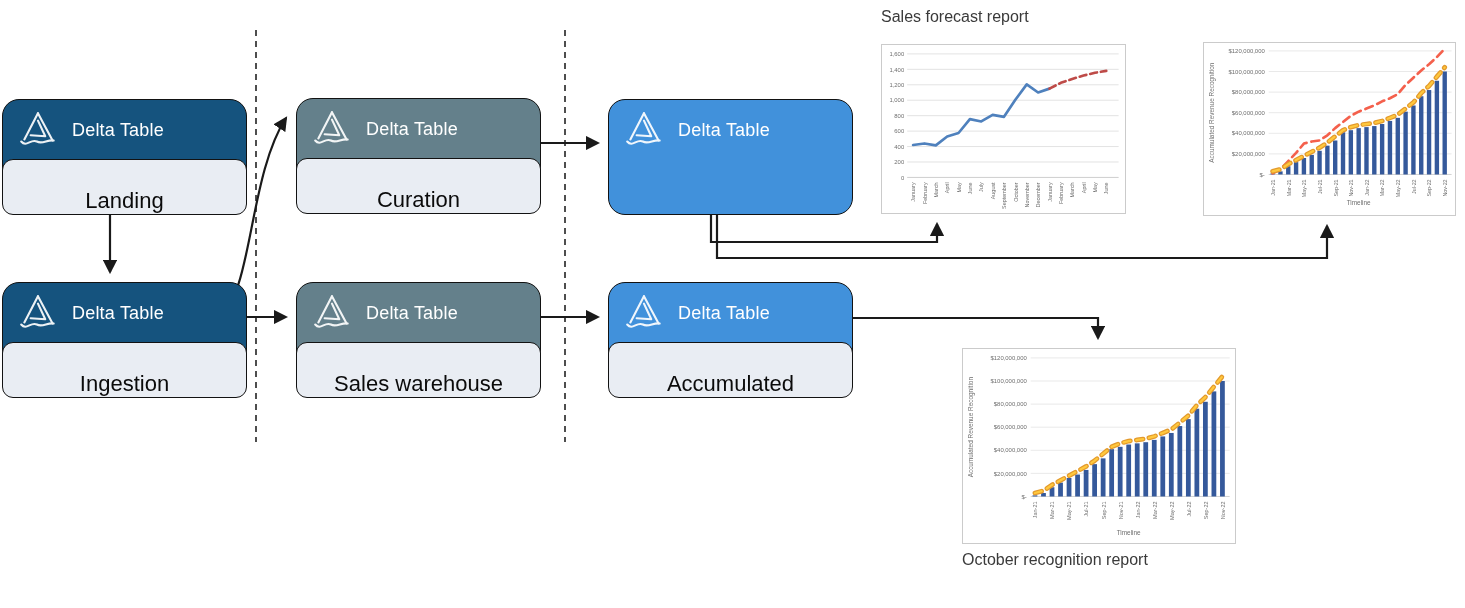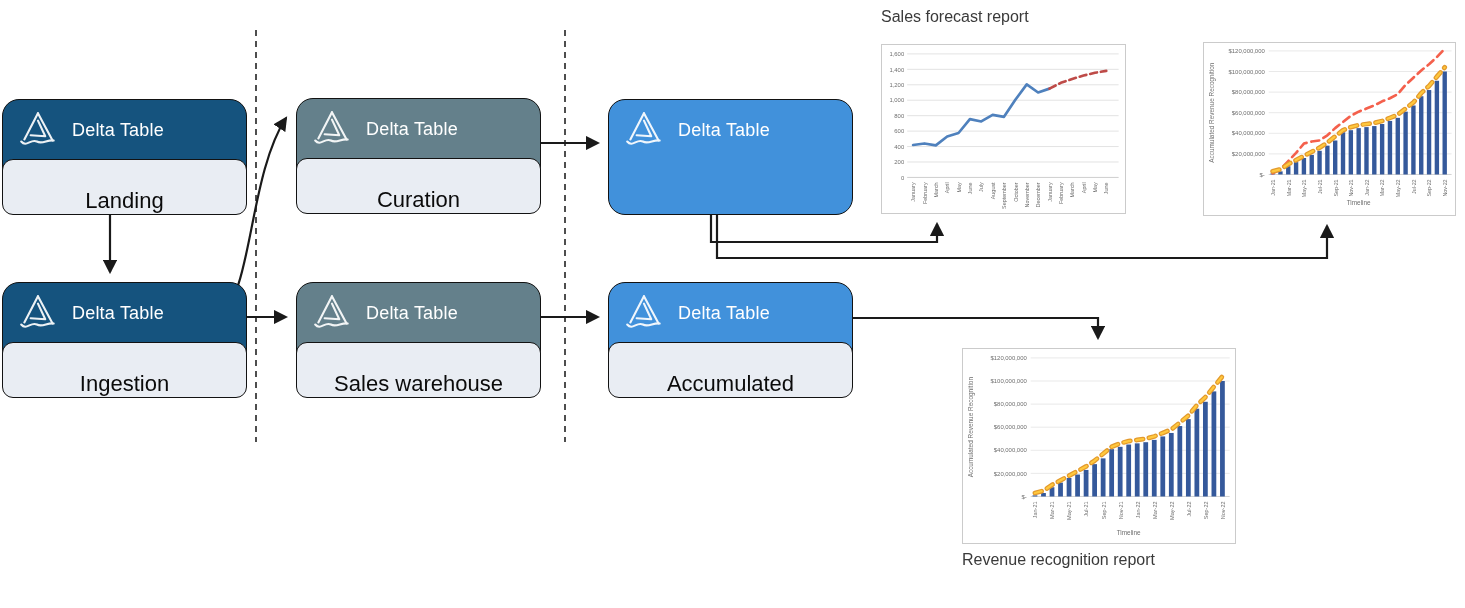--- a/index.html
+++ b/index.html
@@ -294,15 +294,15 @@
         <text x="212.44347826086957" y="154" text-anchor="end" font-size="5.6" fill="#6e6e6e" transform="rotate(-90 212.44347826086957 154)">May-22</text>
         <text x="229.66086956521738" y="154" text-anchor="end" font-size="5.6" fill="#6e6e6e" transform="rotate(-90 229.66086956521738 154)">Jul-22</text>
         <text x="246.87826086956522" y="154" text-anchor="end" font-size="5.6" fill="#6e6e6e" transform="rotate(-90 246.87826086956522 154)">Sep-22</text>
         <text x="264.095652173913" y="154" text-anchor="end" font-size="5.6" fill="#6e6e6e" transform="rotate(-90 264.095652173913 154)">Nov-22</text>
         <polyline points="72.30434782608695,145.5 80.91304347826086,143.16666666666666 89.52173913043478,137.33333333333334 98.13043478260869,132.66666666666666 106.73913043478261,128 115.34782608695652,123.33333333333334 123.95652173913042,118.66666666666666 132.56521739130434,112.83333333333333 141.17391304347828,105.83333333333333 149.78260869565216,98.83333333333334 158.3913043478261,95.33333333333333 167,93 175.6086956521739,91.83333333333334 184.21739130434784,90.66666666666666 192.82608695652172,88.33333333333333 201.43478260869566,84.83333333333334 210.04347826086956,81.33333333333333 218.65217391304347,74.33333333333333 227.26086956521738,67.33333333333333 235.8695652173913,56.83333333333333 244.47826086956522,48.66666666666667 253.08695652173913,38.16666666666667 261.695652173913,27.666666666666657" fill="none" stroke="#E39A2D" stroke-width="4.8" stroke-dasharray="7 6" stroke-linecap="round" stroke-linejoin="round"></polyline>
         <polyline points="72.30434782608695,145.5 80.91304347826086,143.16666666666666 89.52173913043478,137.33333333333334 98.13043478260869,132.66666666666666 106.73913043478261,128 115.34782608695652,123.33333333333334 123.95652173913042,118.66666666666666 132.56521739130434,112.83333333333333 141.17391304347828,105.83333333333333 149.78260869565216,98.83333333333334 158.3913043478261,95.33333333333333 167,93 175.6086956521739,91.83333333333334 184.21739130434784,90.66666666666666 192.82608695652172,88.33333333333333 201.43478260869566,84.83333333333334 210.04347826086956,81.33333333333333 218.65217391304347,74.33333333333333 227.26086956521738,67.33333333333333 235.8695652173913,56.83333333333333 244.47826086956522,48.66666666666667 253.08695652173913,38.16666666666667 261.695652173913,27.666666666666657" fill="none" stroke="#FFC83D" stroke-width="2.3" stroke-dasharray="7 6" stroke-linecap="round" stroke-linejoin="round"></polyline>
         <text x="10" y="79" text-anchor="middle" font-size="6.5" fill="#6e6e6e" transform="rotate(-90 10 79)">Accumulated Revenue Recognition</text>
         <text x="167" y="188" text-anchor="middle" font-size="6.5" fill="#6e6e6e">Timeline</text>
       </svg>
   </div>
-  <div class="chart-title" style="left:962px;top:551px;width:274px">Revenue recognition report</div>
+  <div class="chart-title" style="left:962px;top:551px;width:274px">October recognition report</div>
 
 </div>
 
 </body></html>

